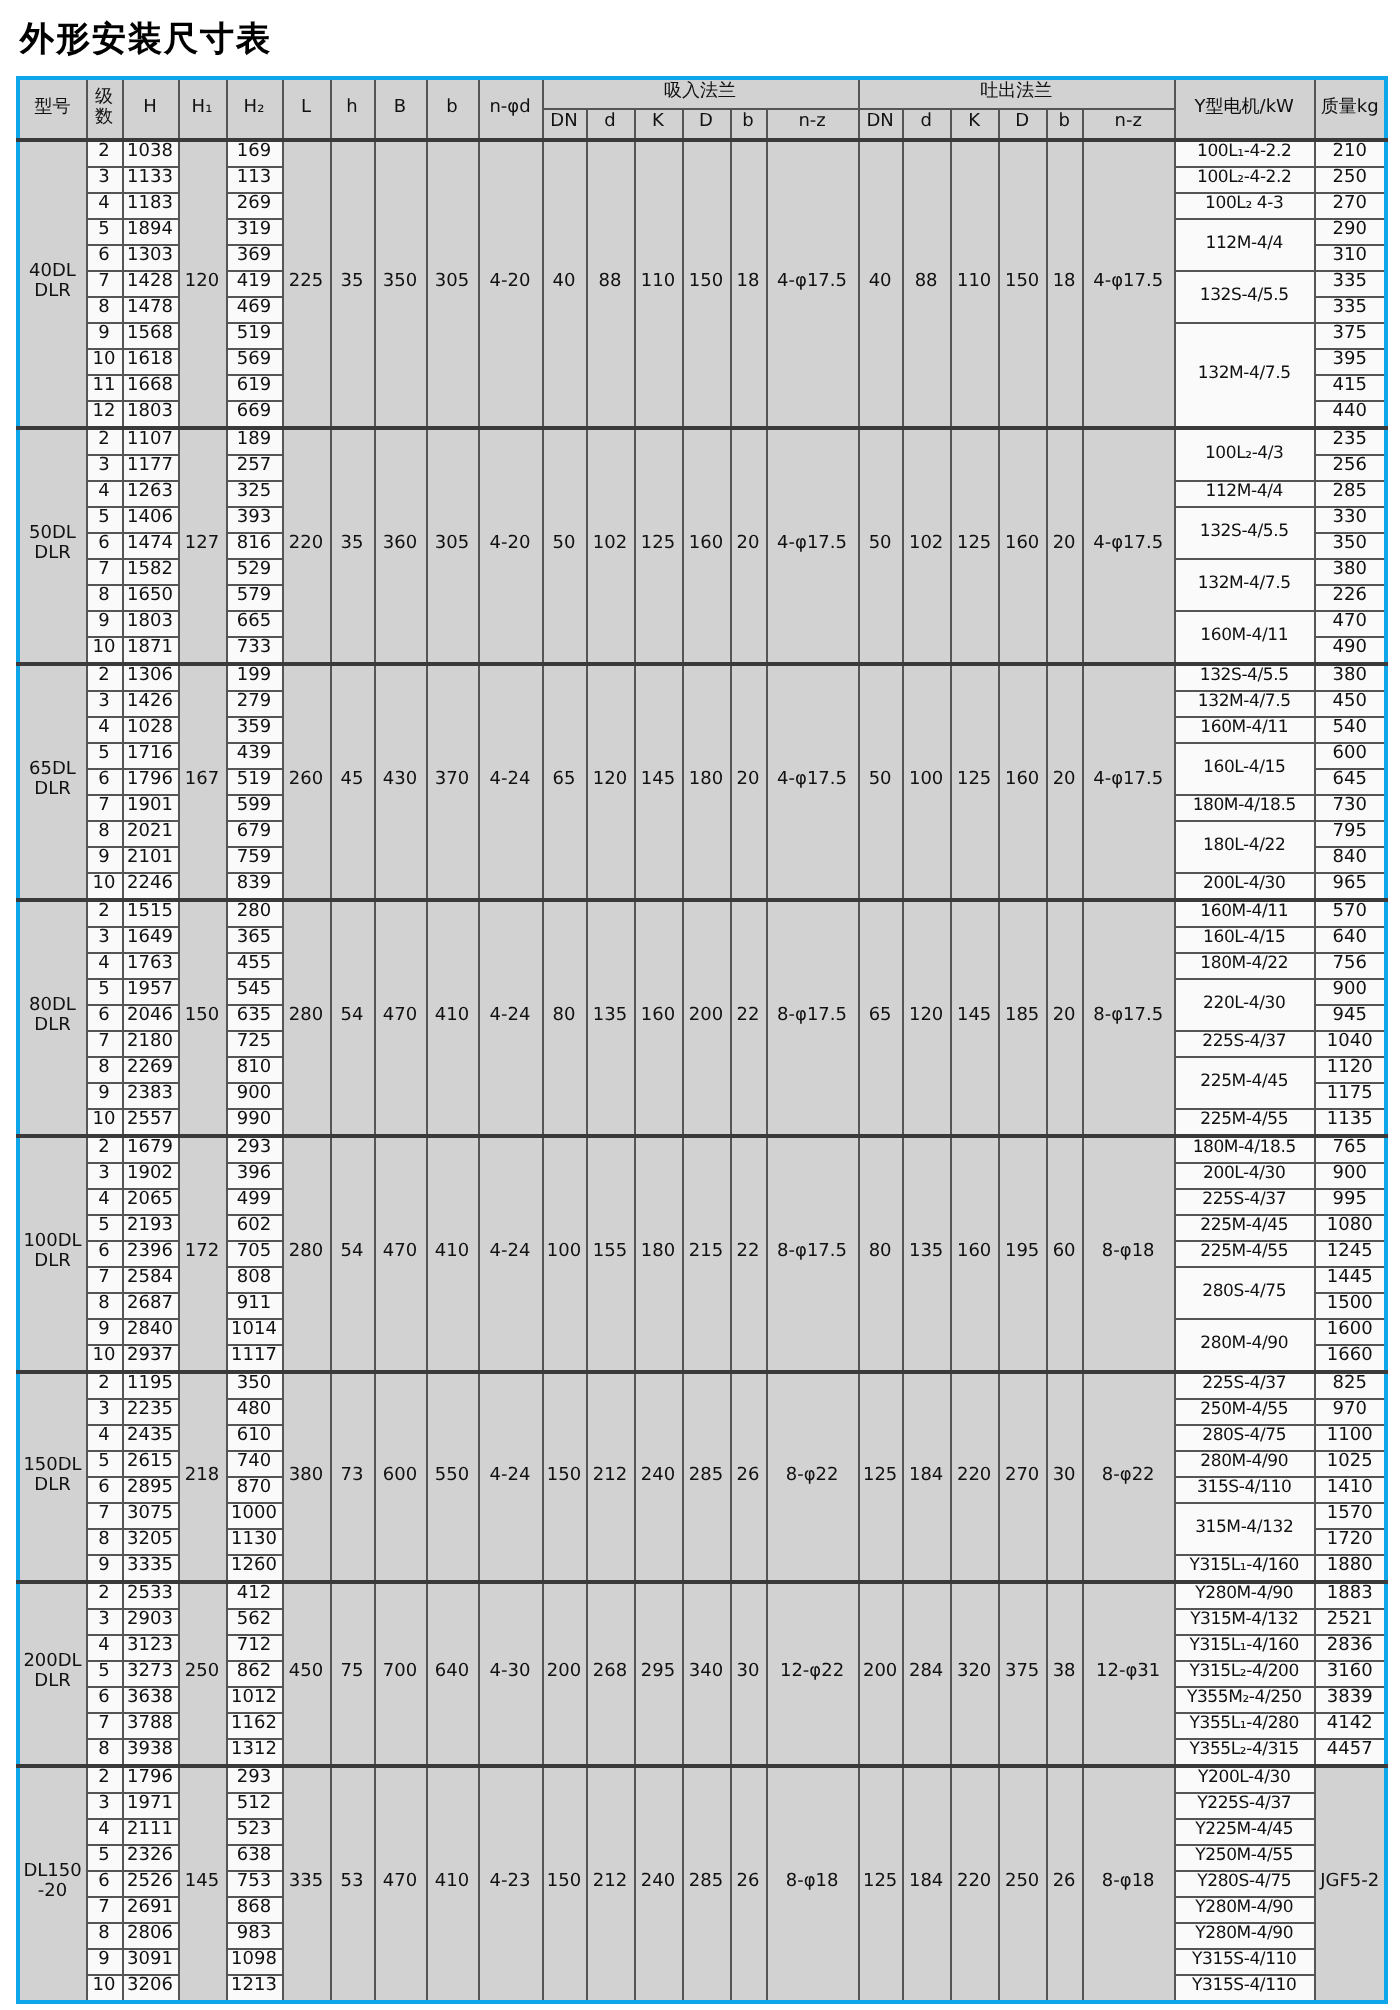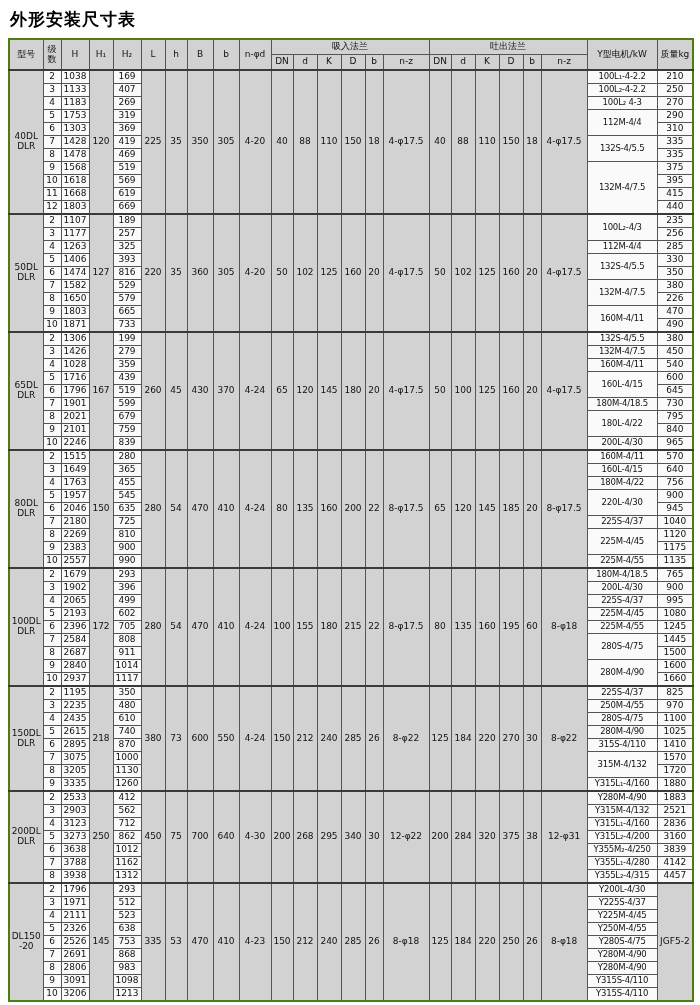--- a/index.html
+++ b/index.html
@@ -1,19 +1,19 @@
 <!DOCTYPE html>
 <html><head>
 <meta charset="utf-8">
 <style>
   html,body{margin:0;padding:0;background:#ffffff;}
   body{width:700px;font-family:"DejaVu Sans","Liberation Sans",sans-serif;color:#111;}
   .page{padding:5px 8px 4px 8px;}
   .title{font-size:17px;font-weight:bold;color:#000;margin:3px 0 7px 2px;letter-spacing:1px;}
-  table.dim{border-collapse:collapse;table-layout:fixed;width:684px;border:2px solid #4d7c0f;}
+  table.dim{border-collapse:collapse;table-layout:fixed;width:684px;border:2px solid #0ea5e9;}
   th,td{border:1px solid #555;text-align:center;vertical-align:middle;padding:0;
         overflow:hidden;line-height:1.1;font-size:9px;}
   thead th{background:#d2d2d2;font-weight:normal;height:14px;}
   td{background:#d2d2d2;height:12px;}
   td.white{background:#fafafa;}
   tr.block-start td{border-top:2px solid #3a3a3a;}
   td.model-cell{white-space:pre-line;font-size:9px;}
   td.motor-cell{font-size:8.5px;letter-spacing:-0.2px;margin-top:32px;}
 </style>
 </head>
@@ -105,34 +105,34 @@
           <td rowspan="11">110</td>
           <td rowspan="11">150</td>
           <td rowspan="11">18</td>
           <td rowspan="11">4-φ17.5</td>
           <td class="white motor-cell">100L₁-4-2.2</td>
           <td class="white">210</td>
         </tr>
         <tr>
           <td class="white">3</td>
           <td class="white">1133</td>
-          <td class="white">407</td>
+          <td class="white">113</td>
           <td class="white motor-cell">100L₂-4-2.2</td>
           <td class="white">250</td>
         </tr>
         <tr>
           <td class="white">4</td>
           <td class="white">1183</td>
           <td class="white">269</td>
           <td class="white motor-cell">100L₂ 4-3</td>
           <td class="white">270</td>
         </tr>
         <tr>
           <td class="white">5</td>
-          <td class="white">1753</td>
+          <td class="white">1894</td>
           <td class="white">319</td>
           <td rowspan="2" class="white motor-cell">112M-4/4</td>
           <td class="white">290</td>
         </tr>
         <tr>
           <td class="white">6</td>
           <td class="white">1303</td>
           <td class="white">369</td>
           <td class="white">310</td>
         </tr>

